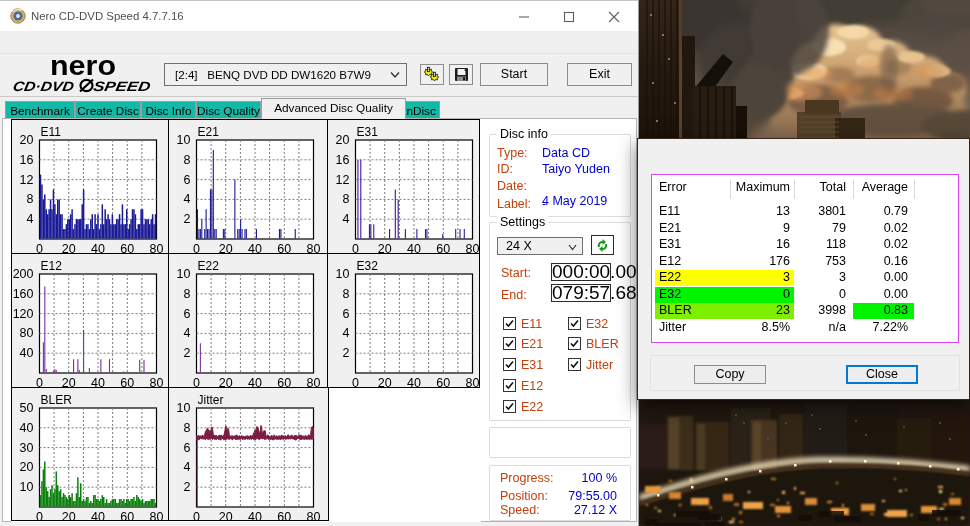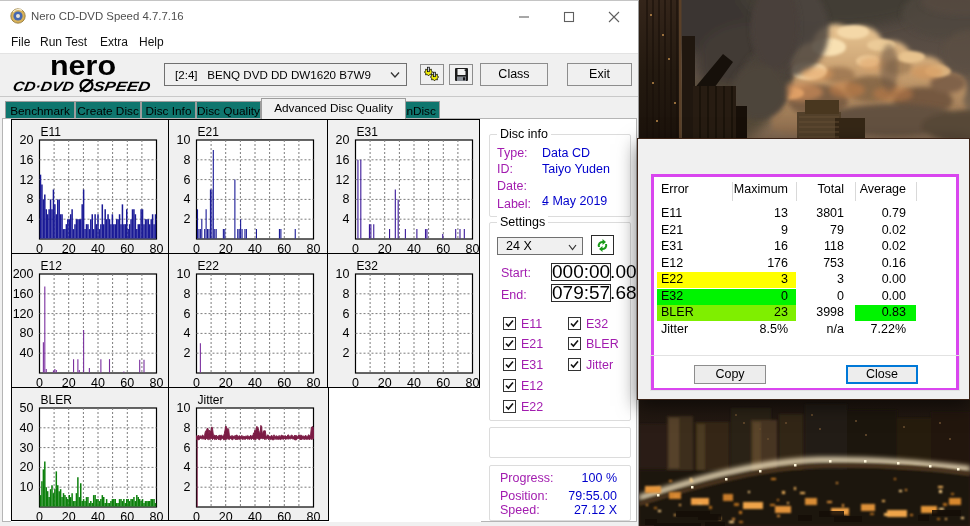--- a/index.html
+++ b/index.html
@@ -11,37 +11,37 @@
 #title-ic{position:absolute;left:10px;top:7px;}
 #title-tx{position:absolute;left:31px;top:8.5px;font-size:11.4px;color:#4f4f4f;}
 .cap{position:absolute;top:0;width:45px;height:30px;color:#5f5f5f;}
 #menubar{position:absolute;left:0;top:30px;width:100%;height:22px;background:#fff;font-size:12px;color:#111;}
 #menubar span{position:absolute;top:4px;}
 #toolbar{position:absolute;left:0;top:52px;width:100%;height:44px;background:#f0f0f0;border-top:1px solid #e3e3e3;border-bottom:1px solid #c9c9c9;}
 #combo{position:absolute;left:164px;top:9px;width:243px;height:23px;background:#f0f0f0;border:1px solid #707070;font-size:11.6px;color:#000;line-height:21px;}
 #combo .tx{position:absolute;left:10px;top:0;}
 .tbtn{position:absolute;top:9px;height:23px;background:#f0f0f0;border:1px solid #8d8d8d;font-size:12.5px;color:#000;text-align:center;line-height:21px;}
 #tabbar{position:absolute;left:0;top:96px;width:100%;height:22px;background:#f0f0f0;}
-.tab{position:absolute;top:4px;height:18px;background:#0f766e;border:1px solid #9d9d9d;border-bottom:none;font-size:11.8px;text-align:center;line-height:18px;color:#000;white-space:nowrap;overflow:hidden;}
+.tab{position:absolute;top:4px;height:18px;background:#14b8a6;border:1px solid #9d9d9d;border-bottom:none;font-size:11.8px;text-align:center;line-height:18px;color:#000;white-space:nowrap;overflow:hidden;}
 .tab.active{top:1px;height:21px;background:#f0f0f0;z-index:3;}
 #pane{position:absolute;left:2px;top:117px;width:635px;height:404px;background:#fff;border:1px solid #b5b5b5;}
 #graphs{position:absolute;left:8px;top:0px;}
 .grp{position:absolute;border:1px solid #dcdcdc;border-radius:2px;background:#fff;}
 .grp .lab{position:absolute;left:7px;top:-8px;background:#fff;padding:0 3px;font-size:12.5px;color:#000;}
-.t12{font-size:12.5px;color:#a21caf;position:absolute;}
+.t12{font-size:12.5px;color:#c2410c;position:absolute;}
 .blue{color:#0000cc;}
 .field{position:absolute;background:#fff;border:1px solid #2b2b2b;font-size:19px;text-align:center;color:#000;}
 .cb{position:absolute;width:13px;height:13px;background:#fff;border:1px solid #333;}
 .cb svg{position:absolute;left:0px;top:0px;}
 #class3{position:absolute;background:#ffff00;text-align:center;font-weight:bold;font-size:19px;color:#000;margin-top:36px;}
 #dlg{position:absolute;left:637px;top:138px;width:333px;height:262px;background:#f0f0f0;border:1px solid #3c2417;box-shadow:0 6px 18px rgba(0,0,0,0.55);}
 #dlgtitle{position:absolute;left:0;top:0;width:100%;height:22px;background:#4e2c1d;color:#fff;font-size:12.5px;line-height:22px;}
 #dlgtitle .tt{margin-left:7px;}
 #dlgx{position:absolute;right:10px;top:0px;color:#fff;font-size:15px;line-height:22px;}
-#stat{position:absolute;left:13px;top:35px;width:308px;height:217px;background:#fff;border:3px solid #d946ef;font-size:12.5px;padding-left:46px;}
+#stat{position:absolute;left:13px;top:35px;width:308px;height:169px;background:#fff;border:1px solid #d946ef;font-size:12.5px;padding-left:46px;}
 .srow{position:absolute;left:0;width:100%;height:16px;}
 .c0{position:absolute;left:7px;}
 .c1{position:absolute;right:168px;text-align:right;}
 .c2{position:absolute;right:112px;text-align:right;}
 .c3{position:absolute;right:50px;text-align:right;}
 .hl{position:absolute;height:16px;}
 #btnrow{position:absolute;left:12px;top:216px;width:310px;height:36px;border:1px solid #e2e2e2;}
 .dbtn{position:absolute;top:9px;width:72px;height:19px;background:#ededed;border:1px solid #8d8d8d;font-size:12.5px;text-align:center;line-height:17px;color:#000;}
 
 </style></head>
@@ -331,26 +331,20 @@
     <svg class="cap" style="left:501px" width="45" height="30">
           <line x1="18" y1="16" x2="28" y2="16" stroke="#5f5f5f" stroke-width="1.1"></line>
         </svg>
     <svg class="cap" style="left:546px" width="45" height="30">
           <rect x="18.5" y="11.5" width="9" height="9" fill="none" stroke="#5f5f5f" stroke-width="1.1"></rect>
         </svg>
     <svg class="cap" style="left:591px" width="45" height="30">
           <path d="M18 11 L28 21 M28 11 L18 21" stroke="#5f5f5f" stroke-width="1.1"></path>
         </svg>
   </div>
-  <div id="menubar">
-    <span style="left:11px">File</span>
-    <span style="left:40px">Run Test</span>
-    <span style="left:100px">Extra</span>
-    <span style="left:139px">Help</span>
-  </div>
   <div id="toolbar">
 
     <svg class="abs" style="left:8px;top:1px" width="155" height="42" viewBox="0 0 155 42">
       <text x="42" y="20" font-family="Liberation Sans,sans-serif" font-size="27" font-weight="bold" fill="#000" textLength="66" lengthAdjust="spacingAndGlyphs">nero</text>
       <g transform="skewX(-10)" font-family="Liberation Sans,sans-serif" font-weight="bold" font-style="italic">
         <text x="10.5" y="36" font-size="13.5" fill="#000" textLength="61" lengthAdjust="spacingAndGlyphs">CD·DVD</text>
         <text x="91" y="36" font-size="13.5" fill="#000" textLength="57" lengthAdjust="spacingAndGlyphs">SPEED</text>
       </g>
       <ellipse cx="78.5" cy="30.5" rx="6" ry="5.6" fill="none" stroke="#000" stroke-width="2.2"></ellipse>
       <line x1="72" y1="36.5" x2="85" y2="24.5" stroke="#000" stroke-width="2.2"></line>
@@ -373,21 +367,21 @@
     </div>
     <div class="tbtn" style="left:449px;width:24px;top:10px;height:21px">
       <svg width="15" height="15" viewBox="0 0 15 15" style="margin-top:2px">
         <path d="M1 2 Q1 1 2 1 L13 1 Q14 1 14 2 L14 13 Q14 14 13 14 L2 14 Q1 14 1 13 Z" fill="#1c1c1c"></path>
         <rect x="3.5" y="2" width="8" height="6" fill="#f2f2f2"></rect>
         <rect x="10.6" y="2.4" width="1.6" height="1.6" fill="#1c1c1c"></rect>
         <rect x="3" y="9.5" width="9" height="4.5" fill="#8a8f96"></rect>
         <rect x="9" y="10.3" width="2.2" height="3" fill="#16161a"></rect>
       </svg>
     </div>
-    <div class="tbtn" style="left:480px;width:68px">Class</div>
+    <div class="tbtn" style="left:480px;width:68px">Start</div>
     <div class="tbtn" style="left:567px;width:65px">Exit</div>
   </div>
   <div id="tabbar">
     <div class="tab" style="left:5px;width:70px">Benchmark</div>
     <div class="tab" style="left:75px;width:66px">Create Disc</div>
     <div class="tab" style="left:141px;width:55px">Disc Info</div>
     <div class="tab" style="left:196px;width:65px">Disc Quality</div>
     <div class="tab active" style="left:261px;width:145px">Advanced Disc Quality</div>
     <div class="tab" style="left:382px;width:58px">ScanDisc</div>
   </div>

